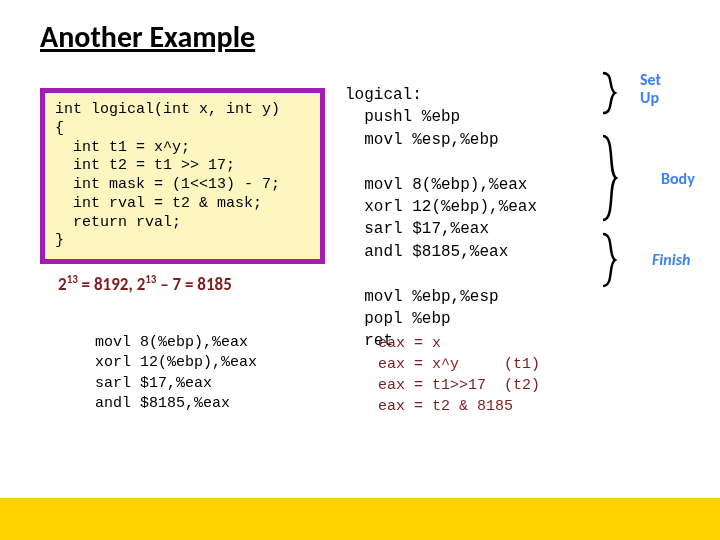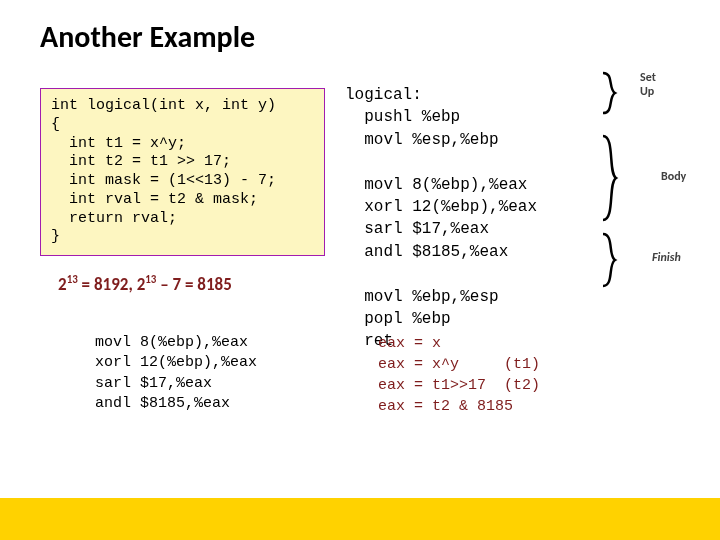--- a/index.html
+++ b/index.html
@@ -17,27 +17,28 @@
     width: 720px;
     height: 540px;
     position: relative;
     padding: 18px 40px 0 40px;
   }
   .title {
     font-size: 30px;
     font-weight: 700;
     color: #000;
     margin-bottom: 18px;
+    text-decoration: underline;
   }
   .content {
     position: relative;
   }
   .code-box {
     background: #fdf6c1;
-    border: 1px solid #a21caf;
+    border: 5px solid #a21caf;
     padding: 8px 10px;
     font-family: "Courier New", monospace;
     font-size: 15px;
     line-height: 1.25;
     white-space: pre;
     display: inline-block;
     color: #000;
   }
   .c-code {
     position: absolute;
@@ -87,23 +88,23 @@
   }
   .brace {
     position: absolute;
     font-family: "Courier New", monospace;
     font-weight: 700;
   }
   .brace svg { display: block; }
   .label {
     position: absolute;
     font-family: Calibri, Arial, sans-serif;
-    font-size: 12px;
+    font-size: 16px;
     font-weight: 700;
-    color: #404040;
+    color: #3b82f6;
     line-height: 1.15;
   }
   .br-setup { left: 560px; top: -2px; }
   .lb-setup { left: 600px; top: -2px; }
   .br-body  { left: 560px; top: 60px; }
   .lb-body  { left: 621px; top: 97px; }
   .br-finish{ left: 560px; top: 158px; }
   .lb-finish{ left: 612px; top: 178px; font-style: italic; }
   .footer-band {
     position: absolute;

